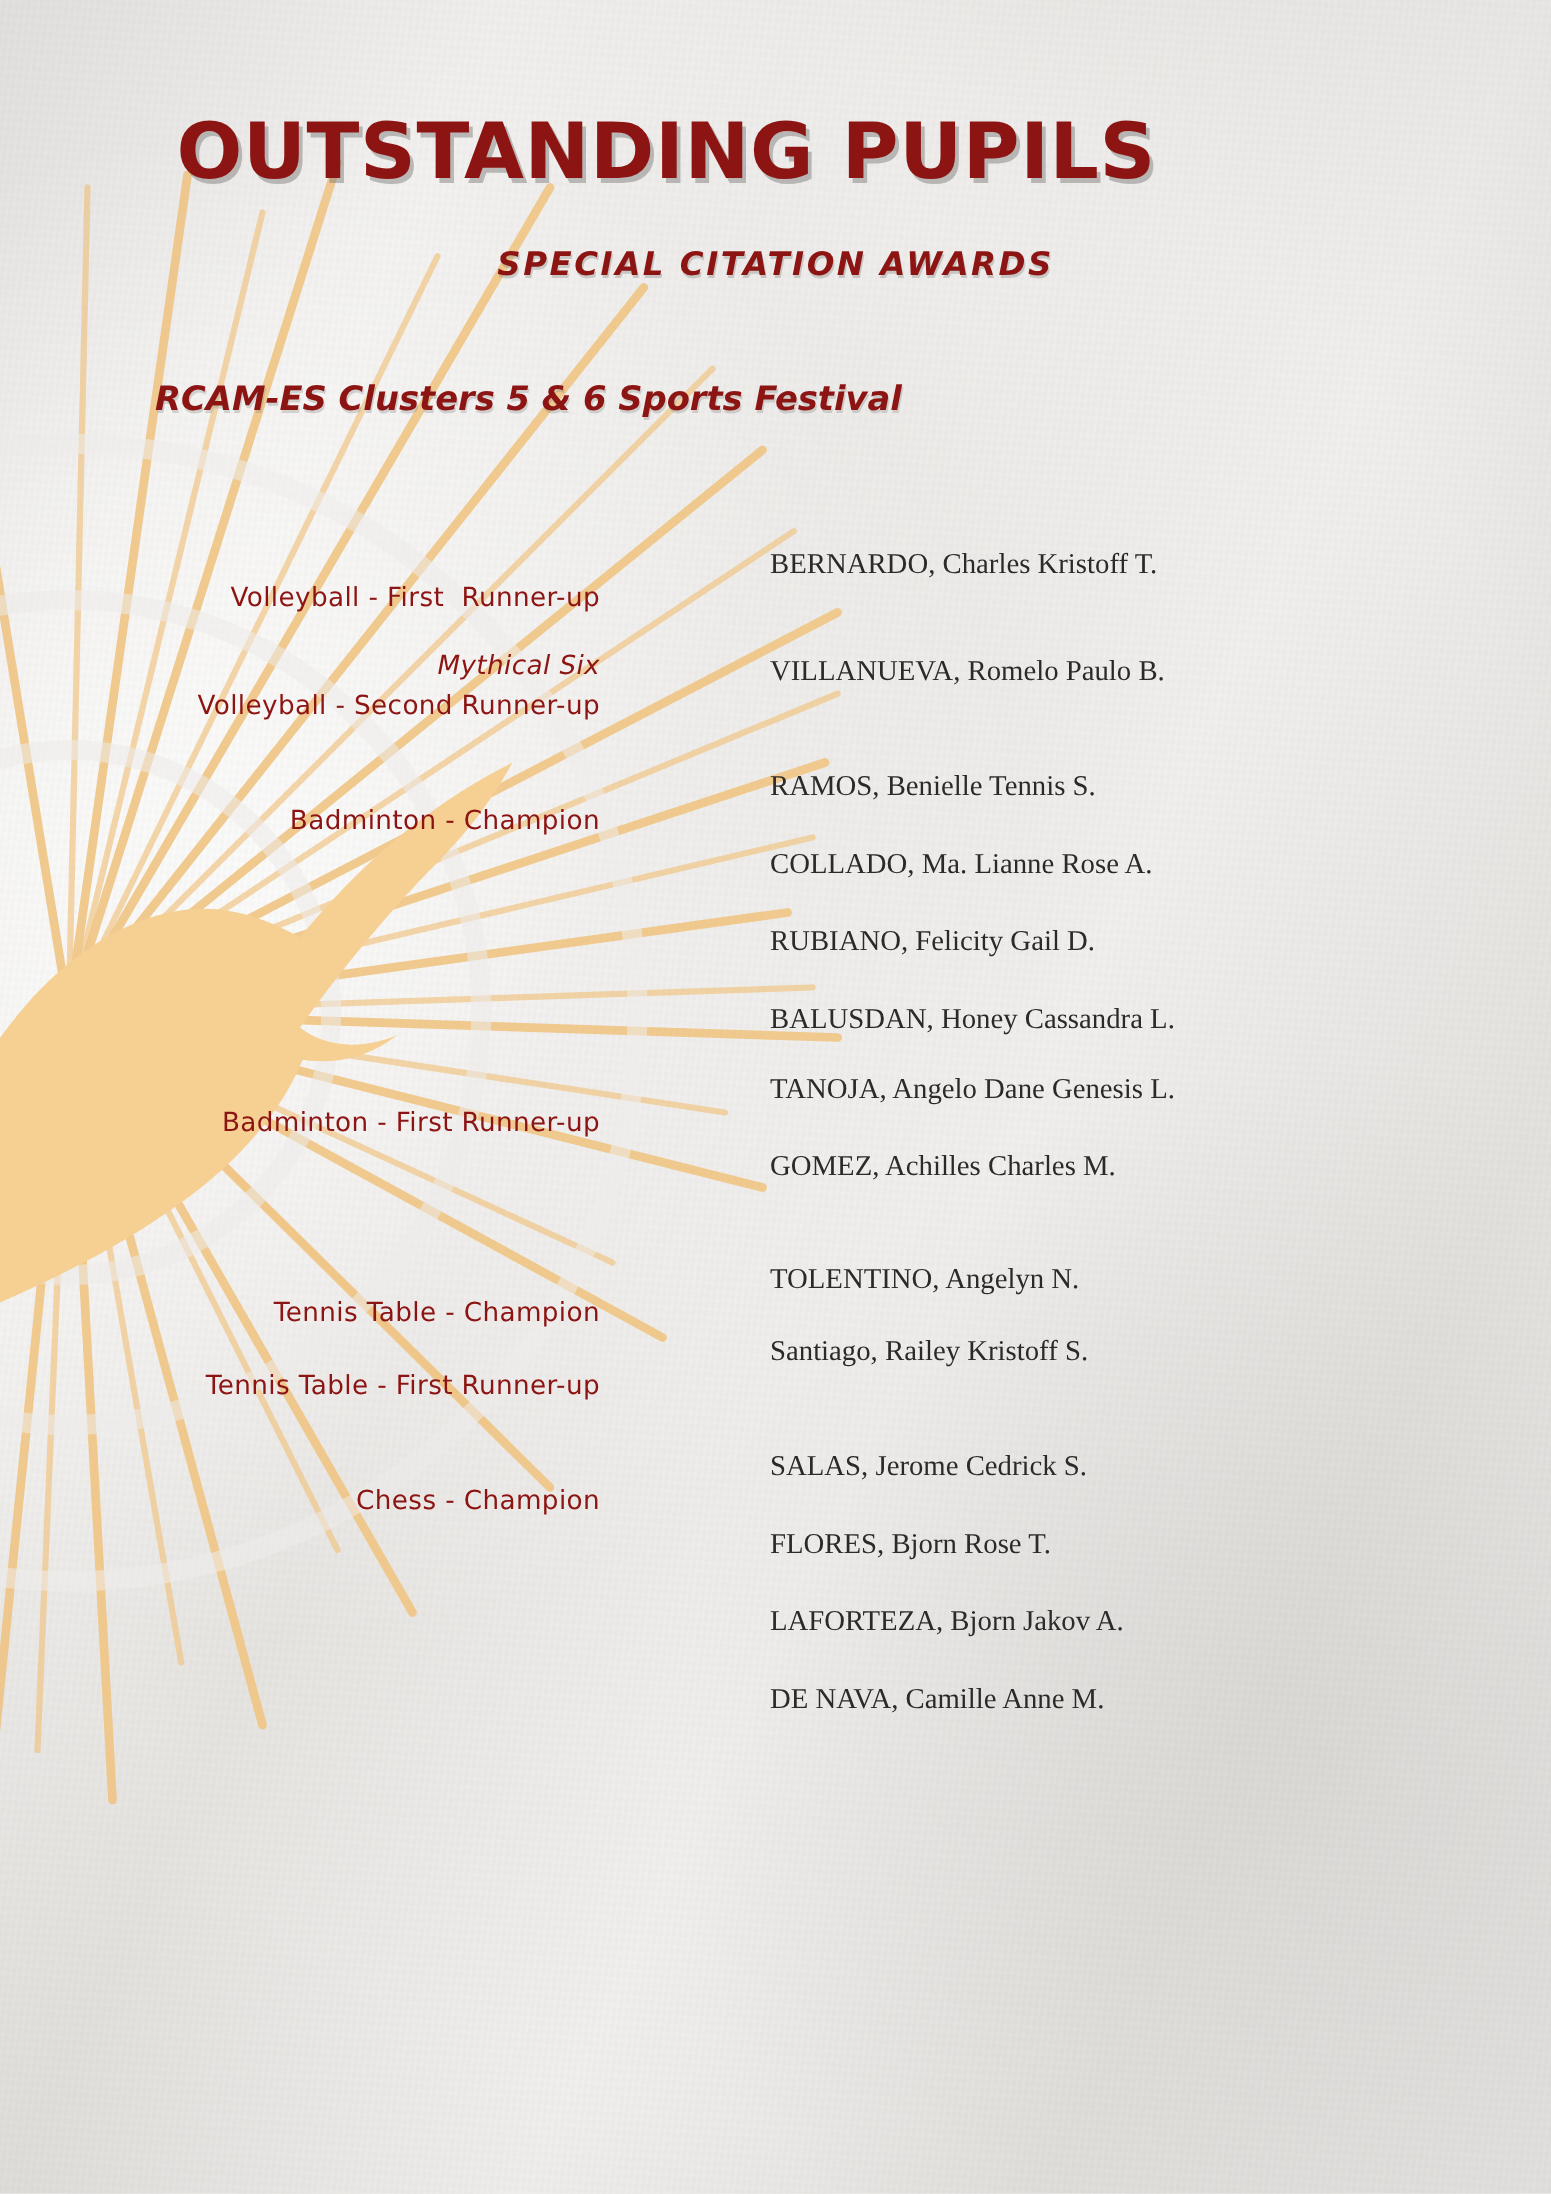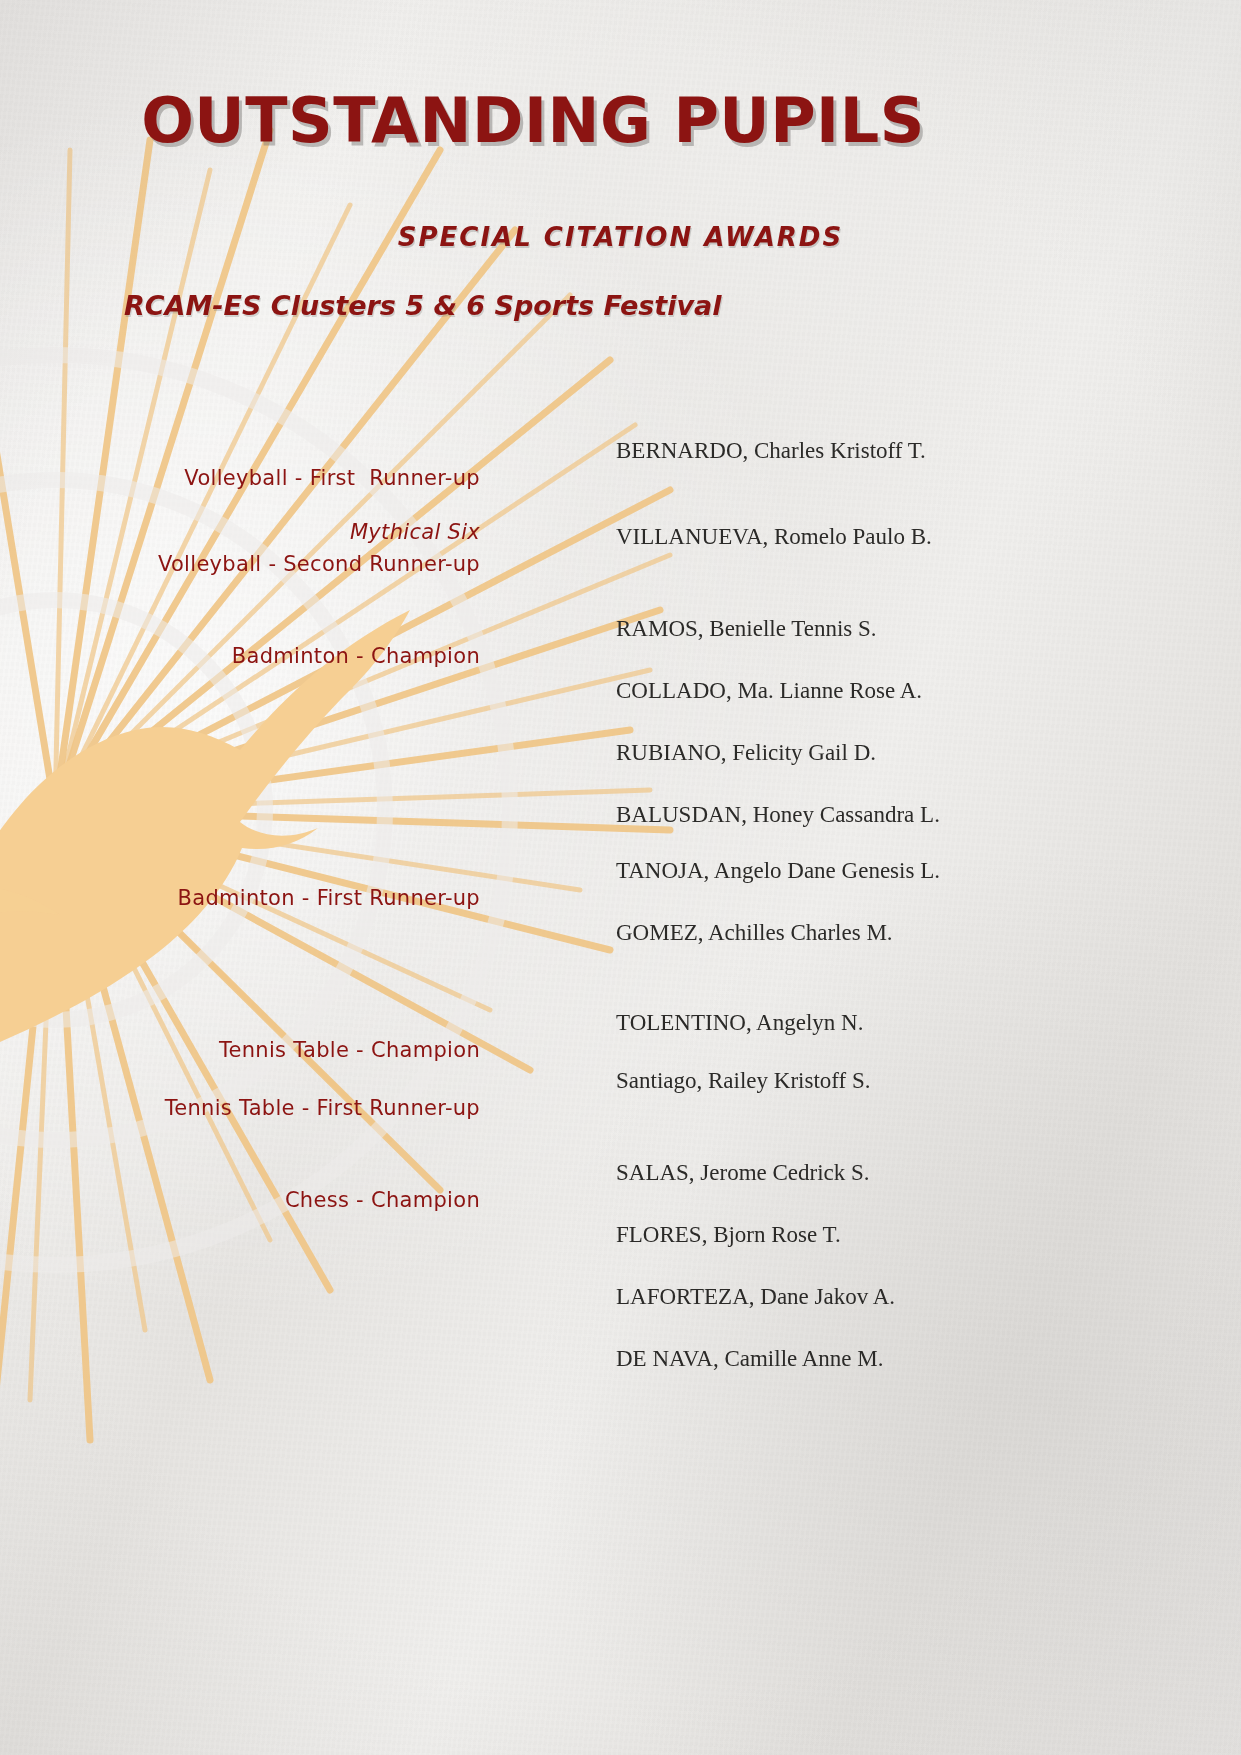--- a/index.html
+++ b/index.html
@@ -67,35 +67,35 @@
     text-align: center;
     font-size: 62px;
     font-weight: 900;
     letter-spacing: 0.5px;
     color: #8c1412;
     font-family: "DejaVu Sans", sans-serif;
     text-shadow: 3px 4px 0 rgba(120,118,115,0.45);
   }
   .subtitle {
     position: absolute;
-    top: 222px;
+    top: 197px;
     left: 0;
     width: 1241px;
     text-align: center;
     font-size: 26px;
     font-weight: 700;
     font-style: italic;
     letter-spacing: 2px;
     color: #8c1412;
     font-family: "DejaVu Sans", sans-serif;
     text-shadow: 1px 2px 0 rgba(130,128,125,0.35);
   }
   .event {
     position: absolute;
-    top: 290px;
+    top: 304px;
     left: 124px;
     font-size: 27px;
     font-weight: 700;
     font-style: italic;
     color: #8c1412;
     font-family: "DejaVu Sans", sans-serif;
     text-shadow: 1px 2px 0 rgba(130,128,125,0.3);
   }
 
   
@@ -278,18 +278,18 @@
 
   <div class="row" style="top:740px;position:absolute;left:0;width:1241px;">
     <div class="cat-col">
       <div class="cat">
         <span>Chess - Champion</span>
       </div>
     </div>
     <div class="name-col">
       <div class="name" style="margin-bottom:36px;">SALAS, Jerome Cedrick S.</div>
       <div class="name" style="margin-bottom:36px;">FLORES, Bjorn Rose T.</div>
-      <div class="name" style="margin-bottom:36px;">LAFORTEZA, Dane Jakov A.</div>
+      <div class="name" style="margin-bottom:36px;">LAFORTEZA, Bjorn Jakov A.</div>
       <div class="name">DE NAVA, Camille Anne M.</div>
     </div>
   </div>
 
 </div>
 
 </body></html>

